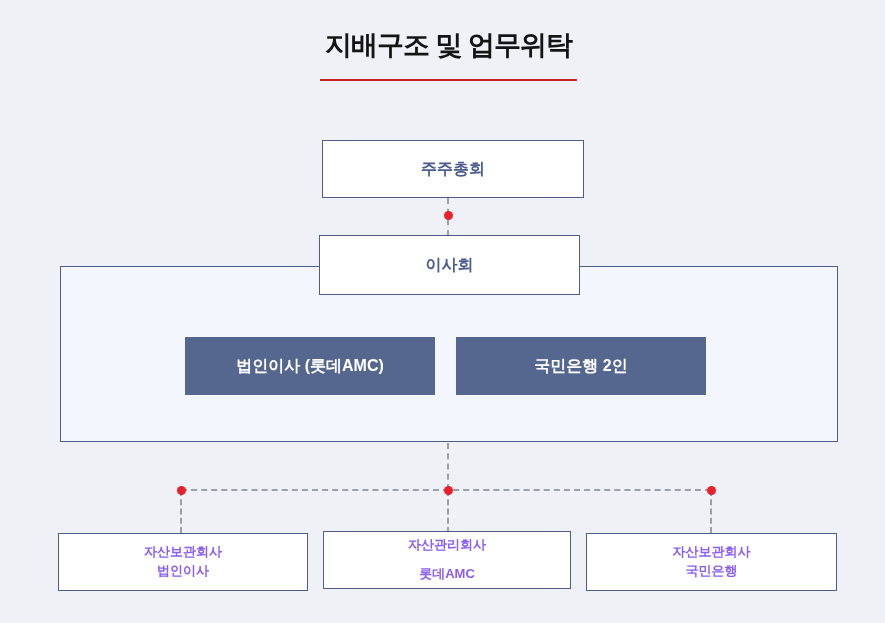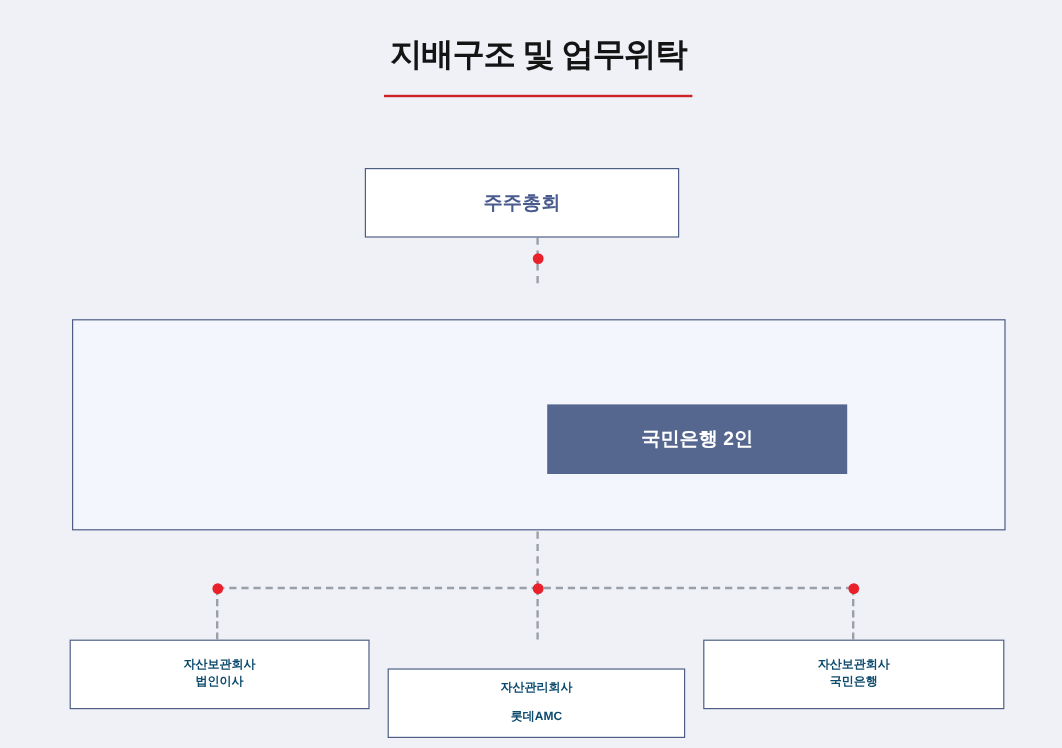--- a/index.html
+++ b/index.html
@@ -36,21 +36,21 @@
     background: #ffffff;
     border: 1px solid #4d5d85;
     display: flex;
     flex-direction: column;
     align-items: center;
     justify-content: center;
     text-align: center;
     z-index: 3;
   }
   .node.blue-text { color: #4a5b8e; font-size: 16px; font-weight: 700; }
-  .node.dark-text { color: #0c4a6e; font-size: 10px; font-weight: 700; line-height: 1.45; }
+  .node.dark-text { color: #8b5cf6; font-size: 13px; font-weight: 700; line-height: 1.45; }
   .panel {
     position: absolute;
     left: 60px; top: 266px;
     width: 778px; height: 176px;
     background: #f3f6fc;
     border: 1px solid #4d5d85;
     z-index: 1;
   }
   .dark-box {
     position: absolute;
@@ -85,50 +85,56 @@
   }
 </style>
 </head>
 <body>
 
 <div class="canvas">
 
   <h1 class="title">지배구조 및 업무위탁</h1>
   <div class="title-underline"></div>
 
-  <div class="node blue-text" style="left:304px; top:140px; width:262px; height:58px;">
+  <div class="node blue-text" style="left:322px; top:140px; width:262px; height:58px;">
     <span>주주총회</span>
   </div>
 
   <div class="dash-v" style="left:447px; top:198px; height:38px;"></div>
   <div class="dot" style="left:444px; top:211px;"></div>
 
+  <div class="node blue-text" style="left:319px; top:235px; width:261px; height:60px;">
+    <span>이사회</span>
+  </div>
 
   <div class="panel"></div>
 
+  <div class="dark-box" style="left:185px; top:337px; width:250px; height:58px;">
+    <span>법인이사 (롯데AMC)</span>
+  </div>
 
   <div class="dark-box" style="left:456px; top:337px; width:250px; height:58px;">
     <span>국민은행 2인</span>
   </div>
 
   <div class="dash-v" style="left:447px; top:443px; height:47px;"></div>
   <div class="dash-h" style="left:181px; top:489px; width:530px;"></div>
   <div class="dash-v" style="left:180px; top:490px; height:43px;"></div>
   <div class="dash-v" style="left:447px; top:490px; height:43px;"></div>
   <div class="dash-v" style="left:710px; top:490px; height:43px;"></div>
   <div class="dot" style="left:177px; top:486px;"></div>
   <div class="dot" style="left:444px; top:486px;"></div>
   <div class="dot" style="left:707px; top:486px;"></div>
 
   <div class="node dark-text" style="left:58px; top:533px; width:250px; height:58px;">
     <span>자산보관회사</span>
     <span>법인이사</span>
   </div>
 
-  <div class="node dark-text" style="left:323px; top:557px; width:248px; height:58px;gap:10px;">
+  <div class="node dark-text" style="left:323px; top:531px; width:248px; height:58px;gap:10px;">
     <span>자산관리회사</span>
     <span>롯데AMC</span>
   </div>
 
   <div class="node dark-text" style="left:586px; top:533px; width:251px; height:58px;">
     <span>자산보관회사</span>
     <span>국민은행</span>
   </div>
 
 </div>

